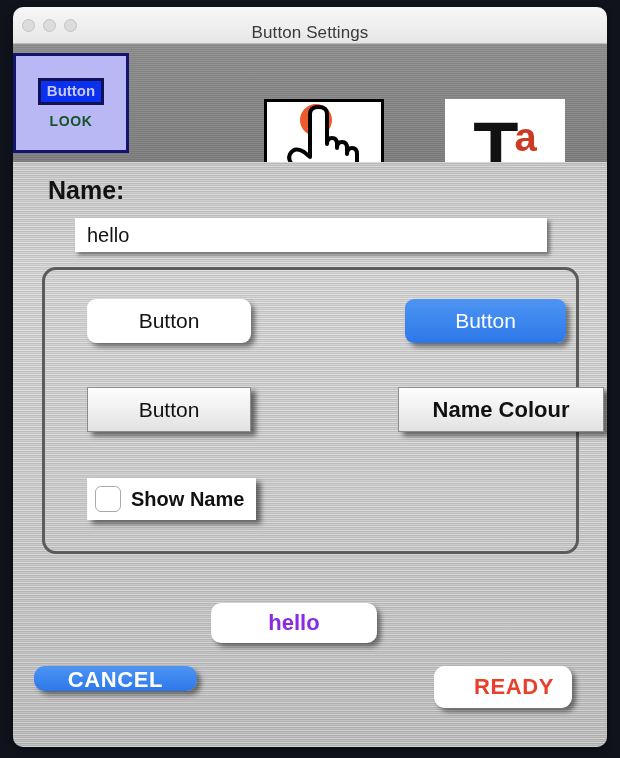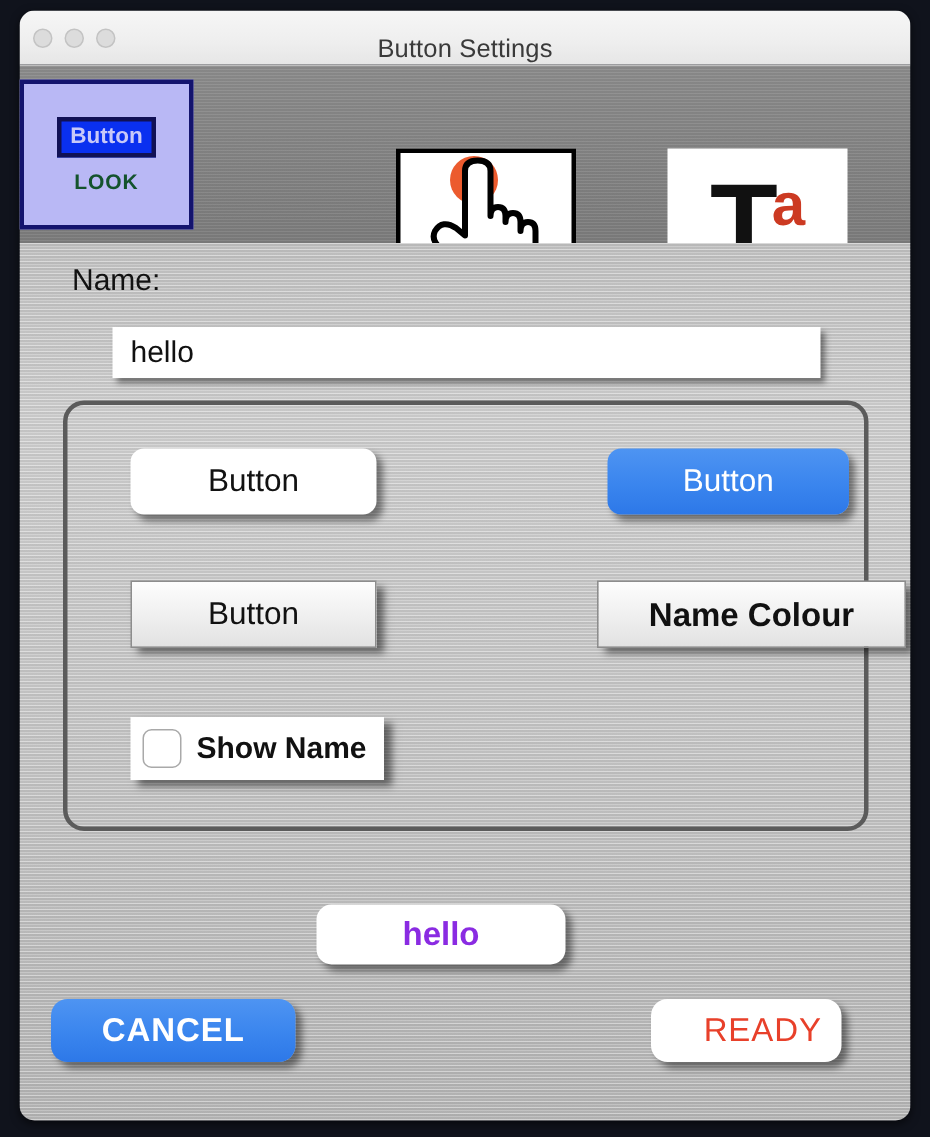--- a/index.html
+++ b/index.html
@@ -159,22 +159,22 @@
         rgba(0,0,0,0.045) 1px, rgba(0,0,0,0.045) 2px,
         rgba(255,255,255,0.18) 2px, rgba(255,255,255,0.18) 3px,
         rgba(0,0,0,0.02) 3px, rgba(0,0,0,0.02) 4px),
       linear-gradient(to bottom, #c0c0c0 0%, #cccccc 20%, #c4c4c4 55%, #b4b4b4 100%);
   }
 
   #name-label {
     position: absolute;
     left: 35px;
     top: 14px;
-    font-size: 20px;
-    font-weight: normal;
+    font-size: 25px;
+    font-weight: bold;
     color: #121212;
   }
 
   #name-input {
     position: absolute;
     left: 62px;
     top: 56px;
     width: 472px;
     height: 34px;
     background: #ffffff;
@@ -300,42 +300,42 @@
     box-shadow: 4px 4px 5px rgba(0,0,0,0.45);
     cursor: pointer;
   }
 
   
   #cancel-btn {
     position: absolute;
     left: 21px;
     top: 504px;
     width: 163px;
-    height: 42px;
+    height: 25px;
     background: linear-gradient(to bottom, #4e94f2 0%, #3a85ee 55%, #2d78e8 100%);
     border: none;
     border-radius: 11px;
     font-size: 22px;
     font-weight: bold;
     color: #ffffff;
     letter-spacing: 0.6px;
     box-shadow: 4px 4px 5px rgba(0,0,0,0.45);
     cursor: pointer;
   }
   #ready-btn {
     position: absolute;
     left: 421px;
     top: 504px;
-    width: 127px;
+    width: 138px;
     height: 42px;
     background: #ffffff;
     border: none;
     border-radius: 11px;
     font-size: 22px;
-    font-weight: normal;
+    font-weight: bold;
     color: #e8402a;
     letter-spacing: 0.6px;
     box-shadow: 4px 4px 5px rgba(0,0,0,0.45);
     cursor: pointer;
     padding-left: 28px;
   }
 </style>
 </head>
 <body>
 

